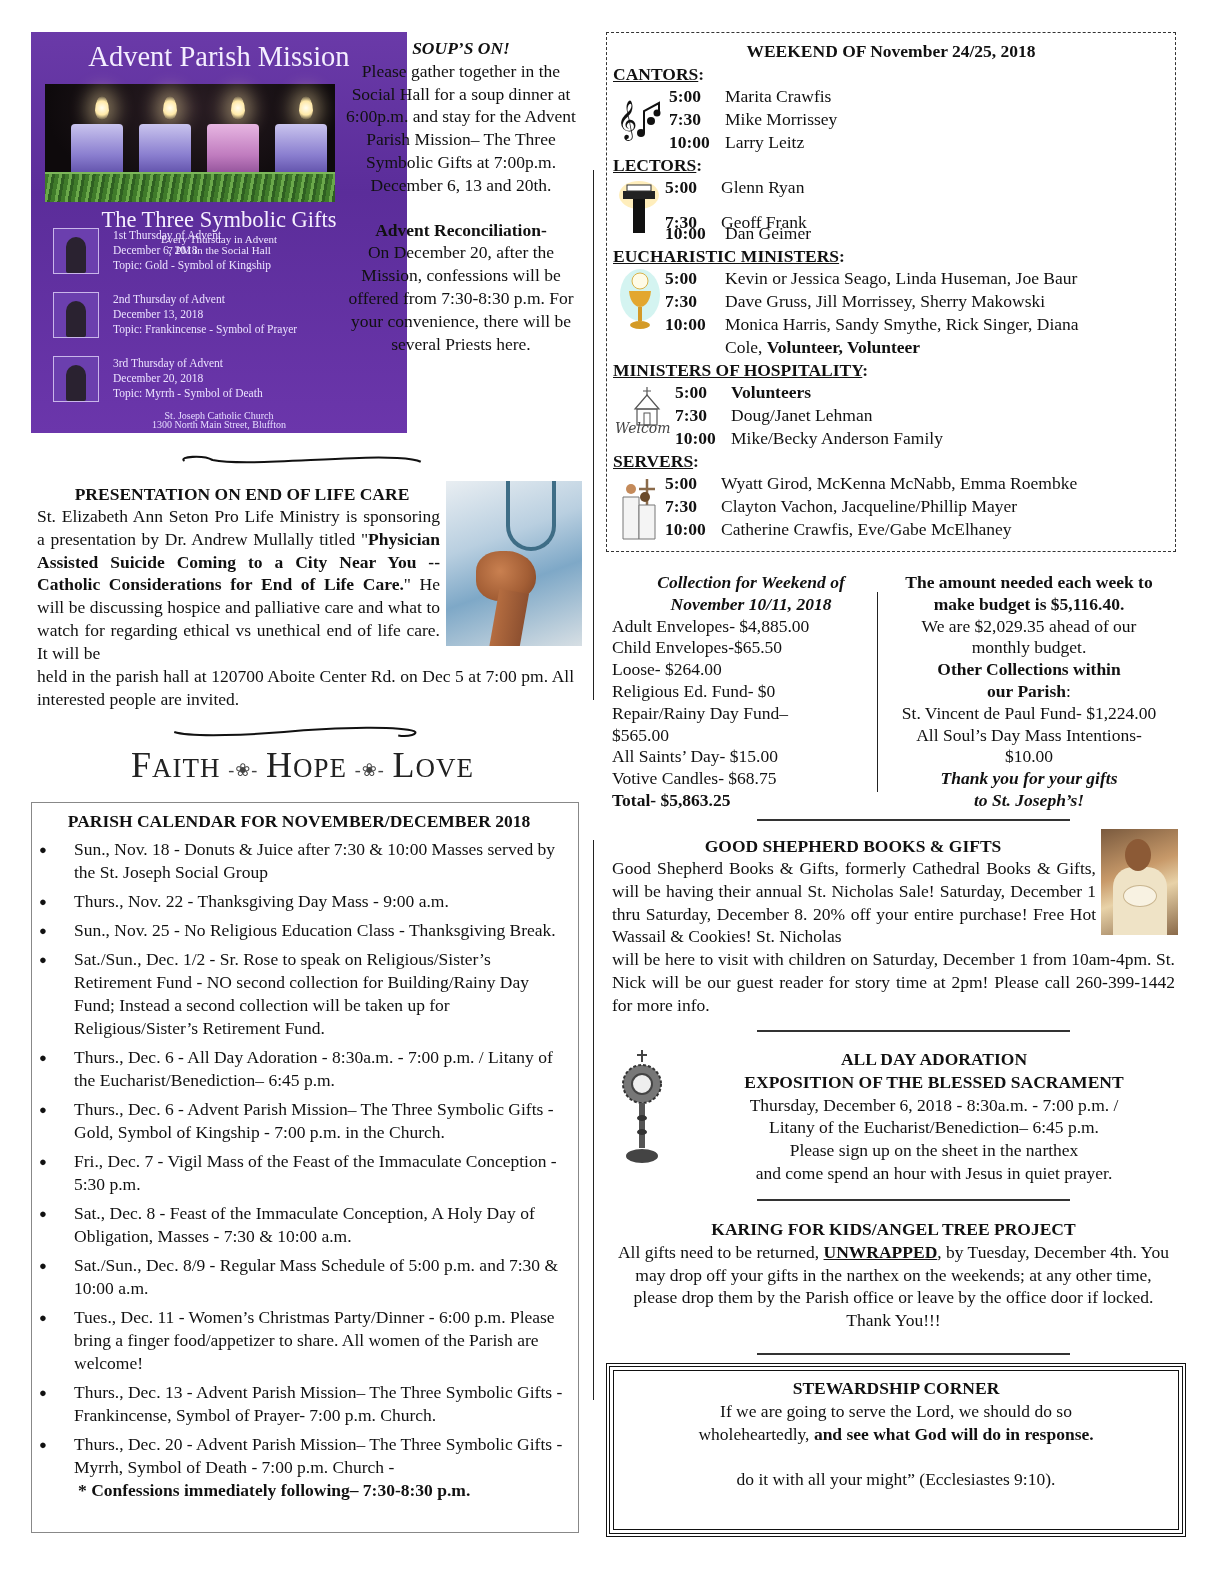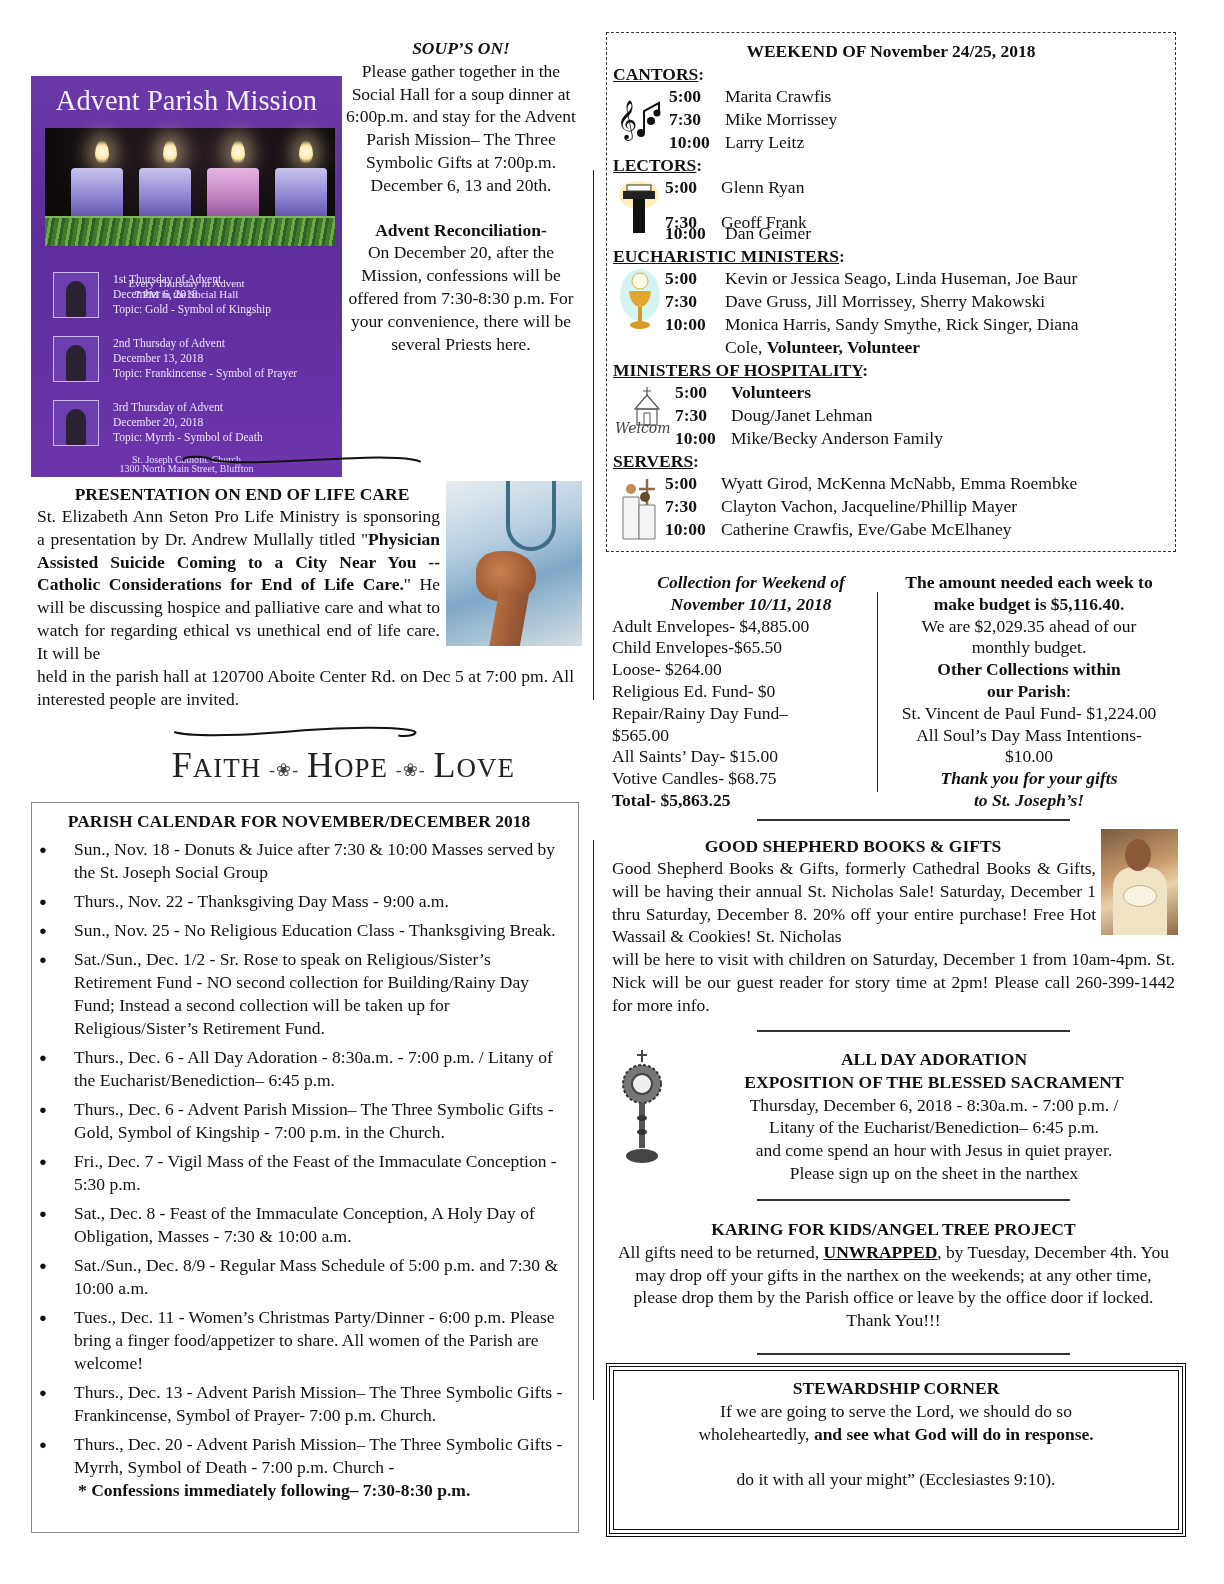--- a/index.html
+++ b/index.html
@@ -4,21 +4,21 @@
   <style>
     * { box-sizing: border-box; margin: 0; padding: 0; }
     html, body { width: 1224px; height: 1584px; background: #ffffff; overflow: hidden; }
     body { position: relative; font-family: "Liberation Serif", "DejaVu Serif", serif; color: #111; font-size: 17.5px; line-height: 23px; }
     .abs { position: absolute; }
     b, .b { font-weight: bold; }
     .center { text-align: center; }
     .u { text-decoration: underline; margin-top: 12px; }
 
     
-    #poster { left: 31px; top: 32px; width: 311px; height: 401px; background: linear-gradient(180deg, #6a3aa8 0%, #5b2d9a 40%, #6b36ab 100%); color: #f2e9ff; overflow: hidden; margin-top: 44px; }
+    #poster { left: 31px; top: 32px; width: 376px; height: 401px; background: linear-gradient(180deg, #6a3aa8 0%, #5b2d9a 40%, #6b36ab 100%); color: #f2e9ff; overflow: hidden; }
     #poster .ptitle { position: absolute; left: 0; right: 0; top: 8px; text-align: center; font-size: 28.5px; line-height: 34px; color: #f4eeff; }
     #poster .candles { position: absolute; left: 14px; top: 52px; width: 290px; height: 118px; background: radial-gradient(ellipse at 50% 20%, #2a1d24 0%, #0e0a0c 70%); }
     #poster .candle { position: absolute; top: 40px; width: 52px; height: 52px; border-radius: 4px; background: linear-gradient(180deg, #c9c4ee 0%, #8a7ecf 60%, #5c4ca6 100%); }
     #poster .candle.pink { background: linear-gradient(180deg, #e7b6e2 0%, #c07cbf 60%, #8d4e96 100%); }
     #poster .flame { position: absolute; top: 12px; width: 14px; height: 24px; border-radius: 50% 50% 50% 50% / 60% 60% 40% 40%; background: radial-gradient(circle, #fffdf0 0%, #ffe9a8 50%, rgba(255,220,140,0) 100%); box-shadow: 0 0 18px 8px rgba(255,230,170,0.45); }
     #poster .greens { position: absolute; left: 0; right: 0; bottom: 0; height: 30px; background: repeating-linear-gradient(100deg, #3f7a2a 0 4px, #6aa84a 4px 7px, #2f5f22 7px 10px); border-top: 2px solid #7cb85a; }
     #poster .gifts-title { position: absolute; left: 0; right: 0; top: 175px; text-align: center; font-size: 22.5px; line-height: 26px; color: #f6f0ff; }
     #poster .sub { position: absolute; left: 0; right: 0; text-align: center; font-size: 11px; line-height: 12px; color: #efe6ff; }
     #poster .wk { position: absolute; left: 22px; width: 280px; height: 50px; }
     #poster .wk .thumb { position: absolute; left: 0; top: 0; width: 46px; height: 46px; border: 1px solid #c9b6ea; background: #6b3fae; }
@@ -35,21 +35,21 @@
     
     #eol-title { left: 47px; top: 483px; width: 390px; font-weight: bold; font-size: 17.5px; }
     #eol-img { left: 446px; top: 481px; width: 136px; height: 165px; background: linear-gradient(160deg, #e9eef2 0%, #b9cfe0 35%, #7ea8c7 60%, #d7dfe4 100%); overflow: hidden; }
     #eol-img .steth { position: absolute; left: 60px; top: 0; width: 50px; height: 70px; border: 4px solid #3e6d86; border-top: none; border-radius: 0 0 25px 25px; }
     #eol-img .hands { position: absolute; left: 30px; top: 70px; width: 60px; height: 50px; border-radius: 40% 50% 45% 40%; background: radial-gradient(circle at 40% 40%, #c98050 0%, #a35e35 60%, #7c4325 100%); }
     #eol-img .arm { position: absolute; left: 48px; top: 110px; width: 30px; height: 60px; background: linear-gradient(90deg, #b56d40, #8d5030); transform: rotate(10deg); }
     #eol-body { left: 37px; top: 505px; width: 403px; text-align: justify; line-height: 22.8px; }
     #eol-tail { left: 37px; top: 665px; width: 537px; text-align: justify; line-height: 22.8px; }
 
     
-    #fhl { left: 90px; top: 754px; width: 425px; text-align: right; font-family: "Liberation Serif", serif; font-size: 27px; letter-spacing: 1px; color: #222; }
+    #fhl { left: 90px; top: 754px; width: 425px; text-align: center; font-family: "Liberation Serif", serif; font-size: 27px; letter-spacing: 1px; color: #222; }
     #fhl .big { font-size: 36px; }
     #fhl .orn { font-size: 18px; color: #444; vertical-align: middle; }
 
     
     #calendar { left: 31px; top: 802px; width: 548px; height: 731px; border: 1px solid #888; }
     #cal-title { position: absolute; left: 0; right: 12px; top: 7px; text-align: center; font-weight: bold; font-size: 17.5px; }
     #cal-list { position: absolute; left: 0; top: 35px; width: 546px; list-style: none; }
     #cal-list li { position: relative; padding-left: 42px; padding-right: 6px; margin-bottom: 6px; line-height: 23px; }
     #cal-list li::before { content: "●"; position: absolute; left: 7px; top: 0; font-size: 13px; }
     #cal-list li .bold-note { display: block; font-weight: bold; padding-left: 4px; }
@@ -101,20 +101,21 @@
     <div class="flame" style="left:50px"></div>
     <div class="candle" style="left:26px"></div>
     <div class="flame" style="left:118px"></div>
     <div class="candle" style="left:94px"></div>
     <div class="flame" style="left:186px"></div>
     <div class="candle pink" style="left:162px"></div>
     <div class="flame" style="left:254px"></div>
     <div class="candle" style="left:230px"></div>
     <div class="greens"></div>
   </div>
+  <div class="gifts-title">The Three Symbolic Gifts</div>
   <div class="sub" style="top:201px">Every Thursday in Advent</div>
   <div class="sub" style="top:212px">7 PM in the Social Hall</div>
 
   <div class="wk" style="top:195px; top:194px; transform: translateY(0)"></div>
 
   <div class="wk" style="top:196px; top:196px; top:196px; top:196px; top:196px; top:196px; top:196px; top:196px; top:196px; top:196px;"></div>
 
   <div class="wk" style="top:195px; top:195px; top:195px; top:196px;"></div>
 
   <div class="wk" style="top:197px"></div>
@@ -319,22 +320,22 @@
   <rect x="19" y="55" width="6" height="45" fill="#555"></rect>
   <ellipse cx="22" cy="70" rx="5" ry="3" fill="#333"></ellipse>
   <ellipse cx="22" cy="84" rx="5" ry="3" fill="#333"></ellipse>
   <ellipse cx="22" cy="108" rx="16" ry="7" fill="#444"></ellipse>
 </svg>
 <div id="ador" class="abs">
   <div class="b">ALL DAY ADORATION</div>
   <div class="b">EXPOSITION OF THE BLESSED SACRAMENT</div>
   <div>Thursday, December 6, 2018 - 8:30a.m. - 7:00 p.m. /</div>
   <div>Litany of the Eucharist/Benediction– 6:45 p.m.</div>
+  <div>Please sign up on the sheet in the narthex</div>
   <div>and come spend an hour with Jesus in quiet prayer.</div>
-  <div>Please sign up on the sheet in the narthex</div>
 </div>
 
 <div class="hline" style="left:757px; top:1199px; width:313px;"></div>
 
 <div id="karing" class="abs">
   <div class="b">KARING FOR KIDS/ANGEL TREE PROJECT</div>
   <div><span>All gifts need to be returned, </span><b class="u">UNWRAPPED</b><span>, by Tuesday, December 4th.  You may drop off your gifts in the narthex on the weekends; at any other time, please drop them by the Parish office or leave by the office door if locked. Thank You!!!</span></div>
 </div>
 
 <div class="hline" style="left:757px; top:1353px; width:313px;"></div>

